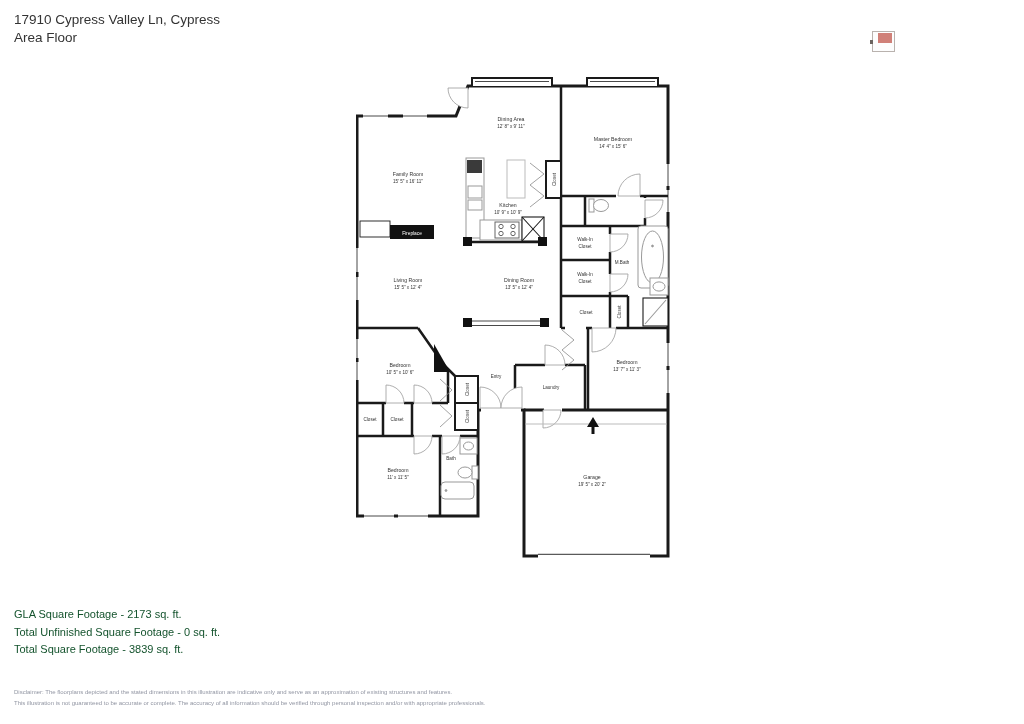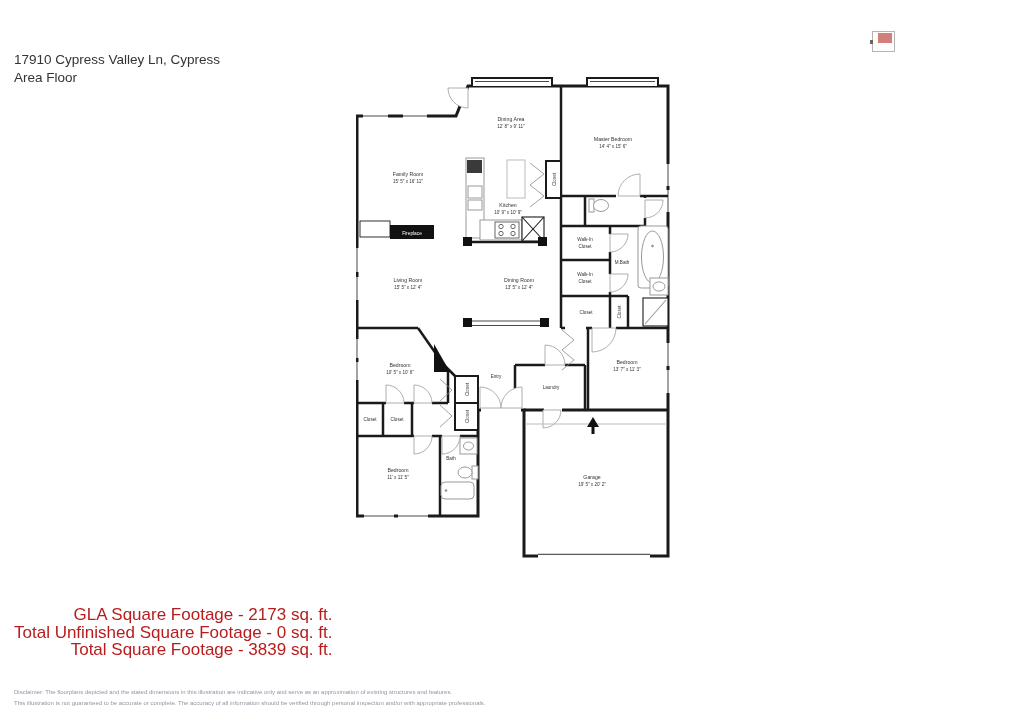--- a/index.html
+++ b/index.html
@@ -1,25 +1,25 @@
 <!DOCTYPE html>
 <html><head>
 <meta charset="utf-8">
 <style>
   html,body{margin:0;padding:0;}
   body{
     width:1024px;height:724px;position:relative;background:#ffffff;
     font-family:"Liberation Sans", sans-serif;overflow:hidden;
   }
-  .title-block{position:absolute;left:14px;top:11px;color:#333;font-size:13.5px;line-height:18px;margin-top:40px;}
+  .title-block{position:absolute;left:14px;top:11px;color:#333;font-size:13.5px;line-height:18px;}
   .logo{position:absolute;left:872px;top:31px;width:21px;height:19px;border:1px solid #b9b2ae;background:#fdfdfd;}
   .logo .logo-red{position:absolute;left:5px;top:1px;width:14px;height:10px;background:#d08078;}
   .logo .logo-notch{position:absolute;left:-3px;top:8px;width:3px;height:4px;background:#6b6460;}
   .plan-wrap{position:absolute;left:356px;top:76px;width:314px;height:482px;}
-  .summary-block{position:absolute;left:14px;top:606px;color:#b91c1c;font-size:17px;line-height:17.7px;text-align:right;}
+  .summary-block{position:absolute;left:14px;top:606px;color:#14532d;font-size:11px;line-height:17.7px;}
   .disclaimer-block{position:absolute;left:14px;top:687px;color:#9296a3;font-size:6px;line-height:11.3px;}
   svg text{font-family:"Liberation Sans", sans-serif;fill:#333;}
   .room-name{font-size:5.2px;text-anchor:middle;}
   .room-dims{font-size:4.6px;text-anchor:middle;}
   .small-label{font-size:4.6px;text-anchor:middle;}
   .fp-label{font-size:4.8px;text-anchor:middle;fill:#ffffff;}
 </style>
 </head>
 <body>
 

